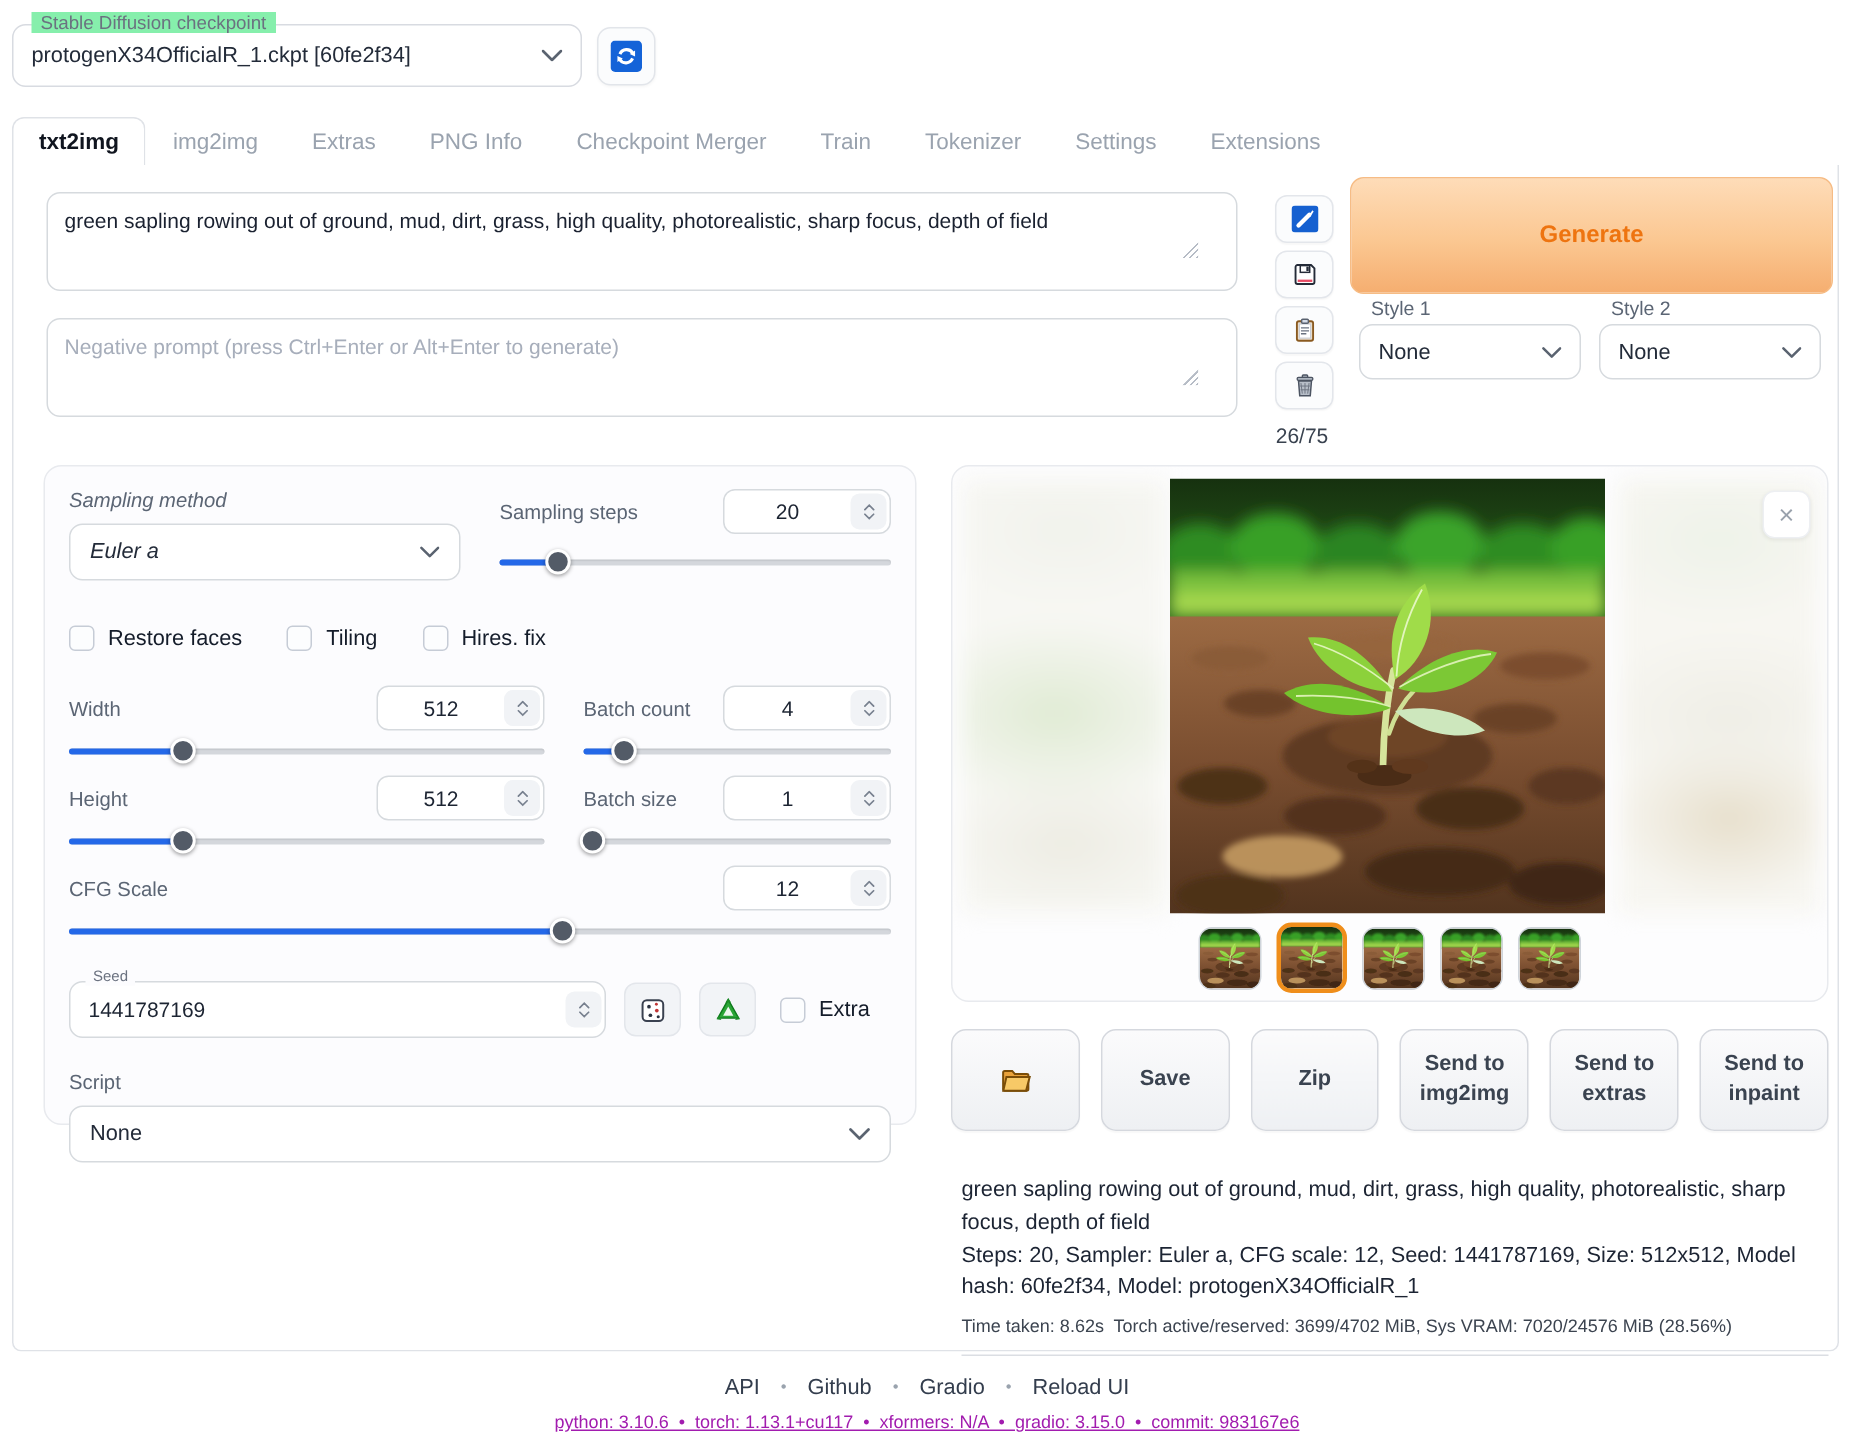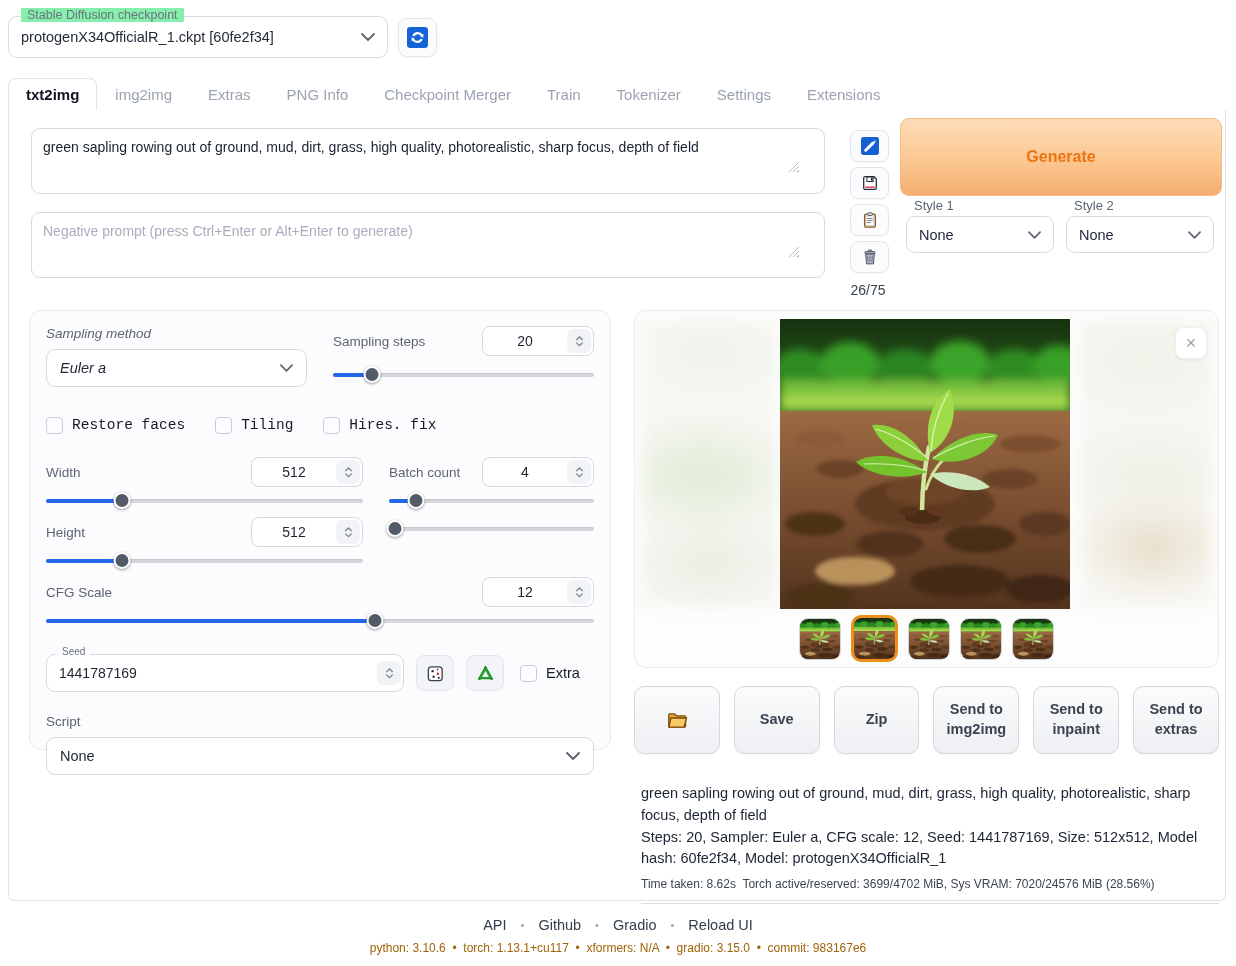--- a/index.html
+++ b/index.html
@@ -43,21 +43,21 @@
   .dd{display:flex;align-items:center;justify-content:space-between;border:1px solid #d6dade;border-radius:9px;background:#fff;box-sizing:border-box;padding:0 13px;font-size:14.5px;color:#232b39;height:38px;}
   .num-input{display:flex;align-items:center;width:112px;height:30px;border:1px solid #d6dade;border-radius:8px;background:#fff;box-sizing:border-box;}
   .num-input .val{flex:1;text-align:center;font-size:14px;color:#1c2432;}
   .spin{width:24px;height:24px;margin-right:2px;border-radius:6px;background:#f1f3f6;color:#78818f;display:flex;flex-direction:column;align-items:center;justify-content:center;gap:1px;flex:0 0 auto;}
   .spin svg{width:9px;height:5px;display:block;}
   .slider{position:relative;height:18px;}
   .slider .track{position:absolute;left:0;right:0;top:7px;height:4px;border-radius:3px;background:#d4d7dc;box-shadow:inset 0 1px 1px rgba(0,0,0,.08);}
   .slider .fill{position:absolute;left:0;top:7px;height:4px;border-radius:3px;background:#2468e8;}
   .slider .thumb{position:absolute;top:0;width:17px;height:17px;border-radius:50%;background:#535b67;border:2px solid #fff;box-sizing:border-box;box-shadow:0 1px 3px rgba(0,0,0,.4);transform:translateX(-50%);}
   .cb{width:17px;height:17px;border:1.5px solid #c6ccd6;border-radius:4px;background:#fcfdfe;box-sizing:border-box;flex:0 0 auto;}
-  .cb-item{display:flex;align-items:flex-start;gap:9px;font-size:14.5px;color:#141c2a;font-family:Liberation Mono, monospace;}
+  .cb-item{display:flex;align-items:flex-end;gap:9px;font-size:14.5px;color:#141c2a;}
 
   
   .panel-left{position:absolute;left:20px;top:200px;width:582px;height:440px;border:1px solid #e8eaee;border-radius:12px;background:#fcfcfe;box-sizing:border-box;padding:15px 16px;}
   .row1{display:flex;}
   .row1 .colA{width:262px;font-style:italic;}
   .row1 .colA .dd{margin-top:8px;}
   .row1 .colB{width:262px;margin-left:26px;}
   .lbl-row{display:flex;align-items:center;justify-content:space-between;}
   .colB .slider{margin-top:10px;}
   .cb-row{display:flex;gap:30px;margin-top:30px;}
@@ -97,21 +97,21 @@
 
   
   .gen-info{position:absolute;left:632px;top:673px;width:578px;font-size:14.5px;color:#1c2433;line-height:1.5;border-bottom:1px solid #dbdee3;padding-bottom:10px;}
   .gen-info .perf{font-size:12px;color:#3c4450;margin-top:5px;white-space:pre-wrap;}
 
   
   .footer{position:absolute;left:0;right:0;top:916px;text-align:center;}
   .footer-links{display:inline-flex;align-items:center;font-size:14.5px;color:#333d4d;}
   .footer-links span{cursor:default;}
   .footer-links span + span::before{content:"•";color:#9aa3ae;font-size:11px;margin:0 14px;vertical-align:1px;}
-  .footer-versions{margin-top:7px;font-size:12px;color:#a16207;white-space:pre;}
+  .footer-versions{margin-top:7px;font-size:12px;color:#a21caf;white-space:pre;text-decoration:underline;}
 </style>
 </head>
 <body>
 
 <svg width="0" height="0" style="position:absolute" aria-hidden="true">
   <defs>
     <linearGradient id="skyg" x1="0" y1="0" x2="0" y2="1">
       <stop offset="0" stop-color="#16310f"></stop>
         <stop offset="1" stop-color="#2e6b1e"></stop>
     </linearGradient>
@@ -381,20 +381,34 @@
                 </span>
             </div>
           </div>
           <div class="slider">
             <div class="track"></div>
               <div class="fill" style="width:24%"></div>
               <div class="thumb" style="left:24%"></div>
           </div>
         </div>
         <div class="cell" style="margin-top:6px;">
+          <div class="lbl-row">
+            <span class="lbl">Batch size</span>
+            <div class="num-input">
+              <span class="val">1</span>
+              <span class="spin">
+                  <svg viewBox="0 0 9 6">
+                    <use href="#sp-u"></use>
+                  </svg>
+                  <svg viewBox="0 0 9 6">
+                    <use href="#sp-d"></use>
+                  </svg>
+                </span>
+            </div>
+          </div>
           <div class="slider">
             <div class="track"></div>
               <div class="fill" style="width:3%"></div>
               <div class="thumb" style="left:3%"></div>
           </div>
         </div>
       </div>
 
       <div class="cfg-row">
         <span class="lbl">CFG Scale</span>
@@ -511,24 +525,24 @@
       <div class="out-btn">
           <span>Save</span>
         </div>
       <div class="out-btn">
           <span>Zip</span>
         </div>
       <div class="out-btn">
           <span style="max-width:62px;">Send to img2img</span>
         </div>
       <div class="out-btn">
+          <span style="max-width:56px;">Send to extras</span>
+        </div>
+      <div class="out-btn">
           <span style="max-width:58px;">Send to inpaint</span>
-        </div>
-      <div class="out-btn">
-          <span style="max-width:56px;">Send to extras</span>
         </div>
     </div>
 
     <div class="gen-info">
       <div>green sapling rowing out of ground, mud, dirt, grass, high quality, photorealistic, sharp focus, depth of field</div>
       <div>Steps: 20, Sampler: Euler a, CFG scale: 12, Seed: 1441787169, Size: 512x512, Model hash: 60fe2f34, Model: protogenX34OfficialR_1</div>
       <div class="perf">Time taken: 8.62s  Torch active/reserved: 3699/4702 MiB, Sys VRAM: 7020/24576 MiB (28.56%)</div>
     </div>
   </div>
 

